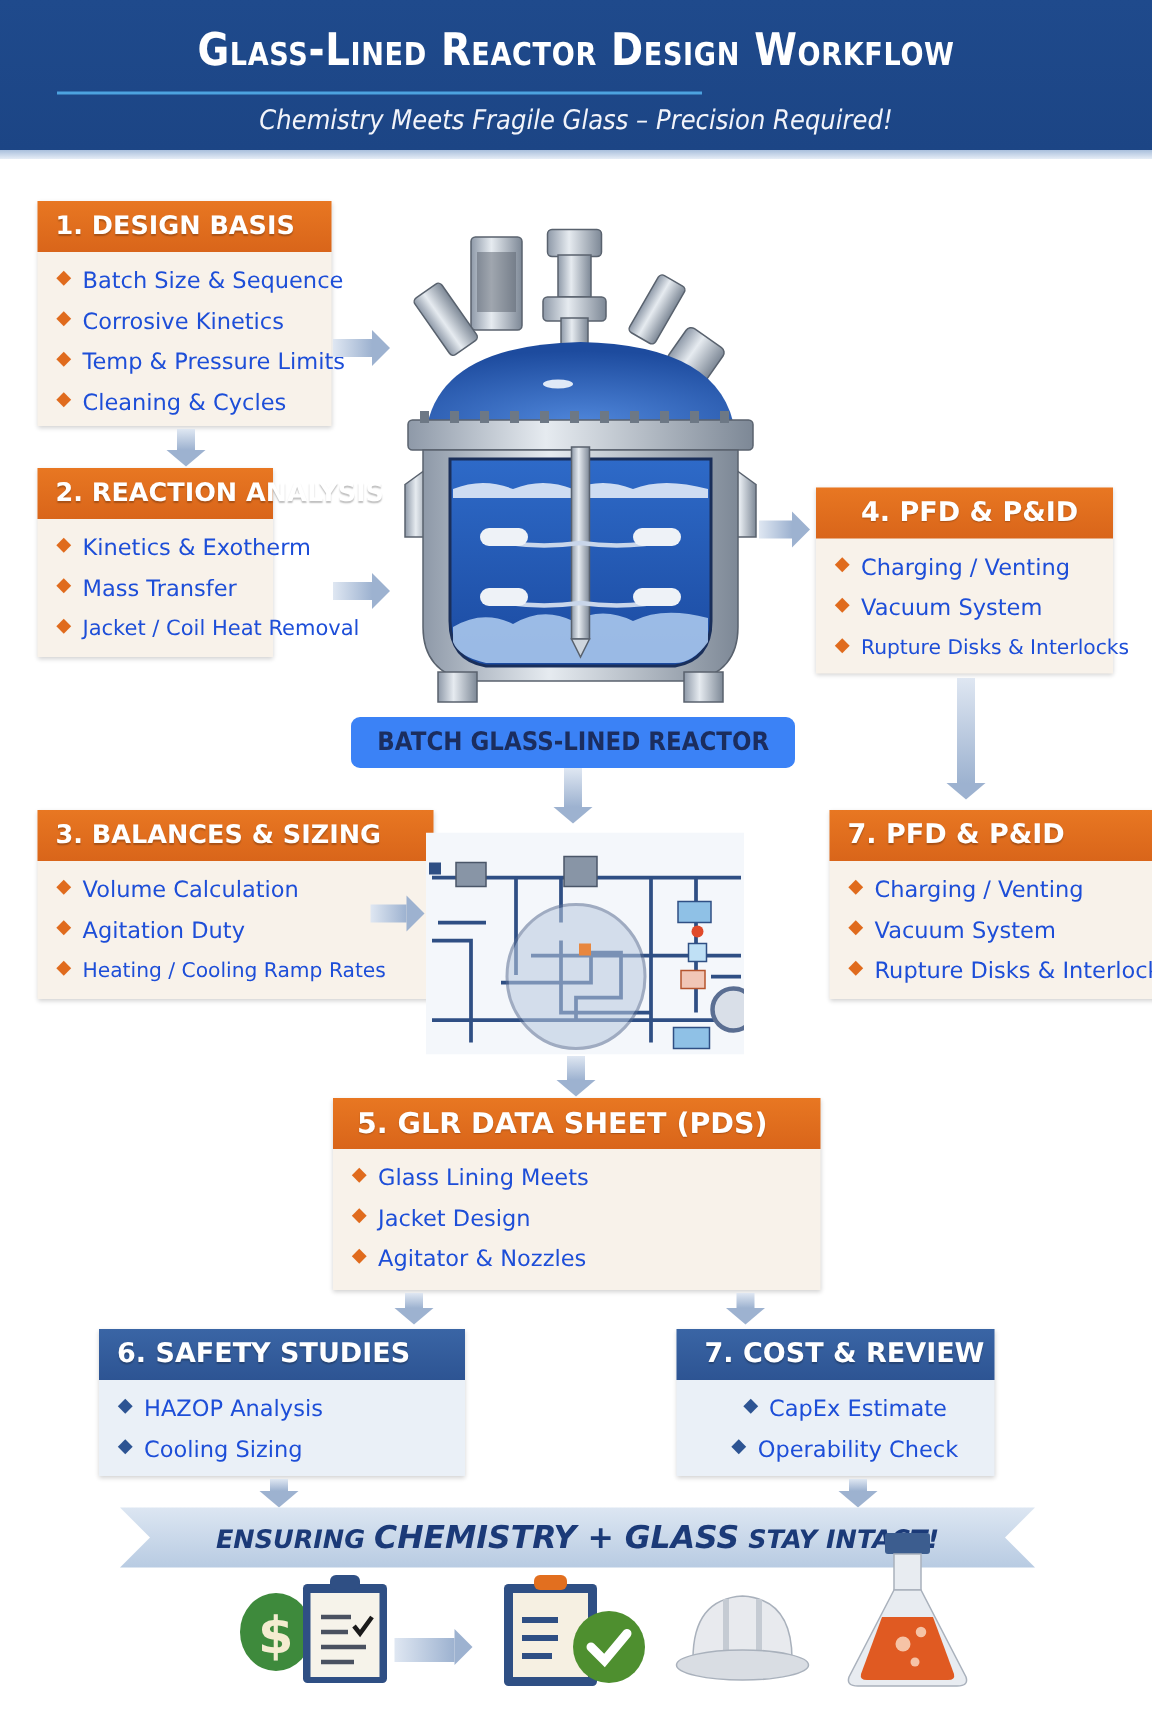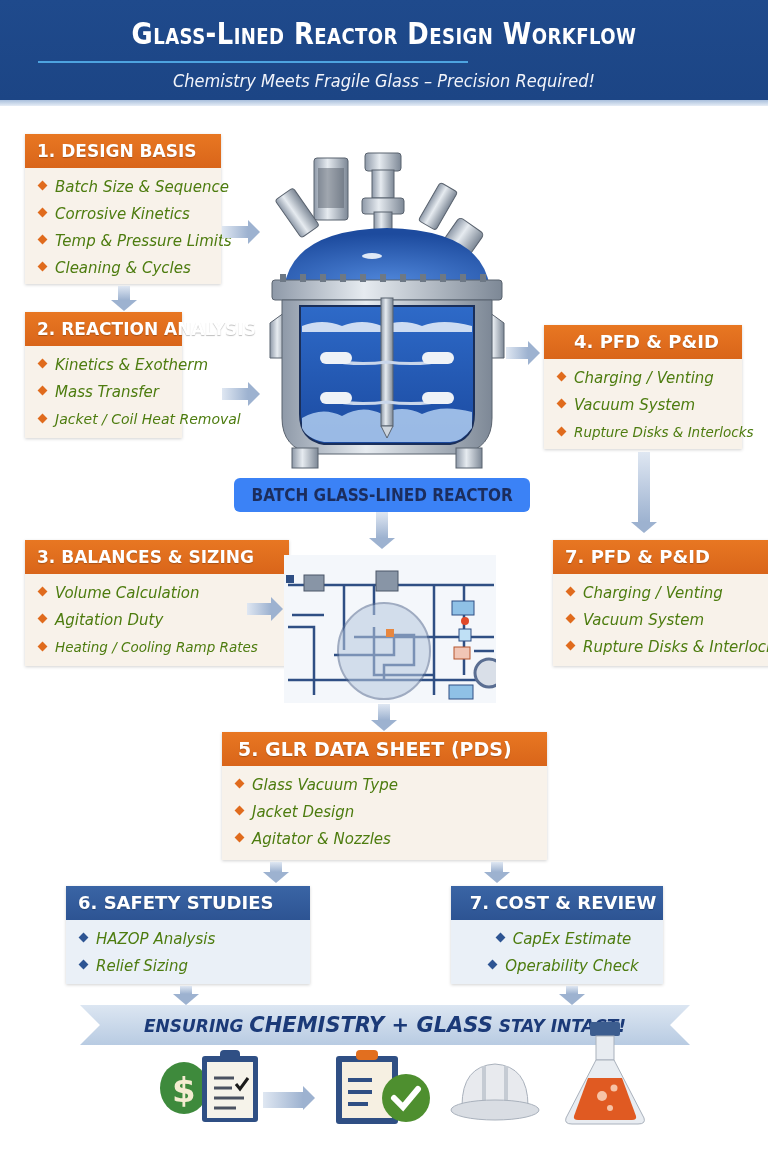--- a/index.html
+++ b/index.html
@@ -8,21 +8,21 @@
   .header .title{position:absolute;left:0;right:0;top:16px;text-align:center;color:#fff;font-family:"DejaVu Sans",sans-serif;font-weight:bold;font-size:30px;letter-spacing:0.5px;font-variant:small-caps;transform:scaleX(0.86);}
   .header .rule{position:absolute;left:38px;right:300px;top:61px;height:2px;background:#4da3e0;width:430px;left:38px;}
   .header .rule{left:38px;width:430px;}
   .header .subtitle{position:absolute;left:0;right:0;top:70px;text-align:center;color:#f2f4fa;font-family:"DejaVu Sans",sans-serif;font-style:italic;font-size:18px;transform:scaleX(0.9);}
   .header .stripe{position:absolute;left:0;right:0;bottom:-6px;height:6px;background:linear-gradient(180deg,#a9bfdc,#e6edf6);}
   .box{position:absolute;background:#f8f2ea;box-shadow:0 1px 3px rgba(0,0,0,0.18);}
   .box .hdr{height:34px;background:linear-gradient(180deg,#e87722,#d9651a);color:#fff;font-family:"DejaVu Sans",sans-serif;font-weight:bold;font-size:17px;line-height:34px;padding-left:12px;white-space:nowrap;text-shadow:0 1px 1px rgba(0,0,0,0.25);}
   .box.blue{background:#eaf0f7;}
   .box.blue .hdr{background:linear-gradient(180deg,#3a65a5,#2d5493);}
   .box ul{list-style:none;margin:0;padding:6px 0 0 14px;}
-  .box li{font-family:"DejaVu Sans",sans-serif;font-style:italic;font-size:15px;color:#4d7c0f;height:27px;line-height:27px;white-space:nowrap;}
+  .box li{font-family:"DejaVu Sans",sans-serif;font-size:15px;color:#1d4ed8;height:27px;line-height:27px;white-space:nowrap;}
   .box li .d{display:inline-block;width:7px;height:7px;background:#e06b1d;transform:rotate(45deg);margin-right:9px;vertical-align:middle;position:relative;top:-2px;}
   .box.blue li .d{background:#2d5493;}
   .arrow-r{position:absolute;height:12px;background:linear-gradient(90deg,#dfe7f2,#9db2d0);}
   .arrow-r:after{content:"";position:absolute;right:-12px;top:-6px;border-left:12px solid #9db2d0;border-top:12px solid transparent;border-bottom:12px solid transparent;}
   .arrow-d{position:absolute;width:12px;background:linear-gradient(180deg,#dfe7f2,#9db2d0);}
   .arrow-d:after{content:"";position:absolute;bottom:-11px;left:-7px;border-top:11px solid #9db2d0;border-left:13px solid transparent;border-right:13px solid transparent;}
   .reactor-label{position:absolute;left:234px;top:478px;width:296px;height:34px;background:#3b82f6;border-radius:6px;text-align:center;line-height:34px;color:#1b2d5e;font-family:"DejaVu Sans",sans-serif;font-weight:bold;font-size:17px;}
   .reactor-label span{display:inline-block;transform:scaleX(0.9);}
   .banner{position:absolute;left:80px;top:1003px;width:610px;height:44px;}
   .banner .text{position:absolute;left:0;right:0;top:0;line-height:44px;text-align:center;color:#1b3a78;font-family:"DejaVu Sans",sans-serif;font-weight:bold;font-style:italic;font-size:17px;}
@@ -203,34 +203,34 @@
     <li><span class="d"></span><span>Vacuum System</span></li>
     <li><span class="d"></span><span>Rupture Disks &amp; Interlocks</span></li>
   </ul>
 </div>
 
 <div class="arrow-d" style="left:378px;top:704px;height:16px;"></div>
 
 <div class="box" style="left:222px;top:732px;width:325px;height:128px;">
   <div class="hdr" style="font-size:19px;padding-left:16px;">5. GLR DATA SHEET (PDS)</div>
   <ul>
-    <li><span class="d"></span><span>Glass Vacuum Type</span></li>
+    <li><span class="d"></span><span>Glass Lining Meets</span></li>
     <li><span class="d"></span><span>Jacket Design</span></li>
     <li><span class="d"></span><span>Agitator &amp; Nozzles</span></li>
   </ul>
 </div>
 
 <div class="arrow-d" style="left:270px;top:862px;height:10px;"></div>
 <div class="arrow-d" style="left:491px;top:862px;height:10px;"></div>
 
 <div class="box blue" style="left:66px;top:886px;width:244px;height:98px;">
   <div class="hdr" style="font-size:18px;">6. SAFETY STUDIES</div>
   <ul>
     <li><span class="d"></span><span>HAZOP Analysis</span></li>
-    <li><span class="d"></span><span>Relief Sizing</span></li>
+    <li><span class="d"></span><span>Cooling Sizing</span></li>
   </ul>
 </div>
 
 <div class="box blue" style="left:451px;top:886px;width:212px;height:98px;text-align:center;">
   <div class="hdr" style="font-size:18px;">7. COST &amp; REVIEW</div>
   <ul>
     <li><span class="d"></span><span>CapEx Estimate</span></li>
     <li><span class="d"></span><span>Operability Check</span></li>
   </ul>
 </div>

